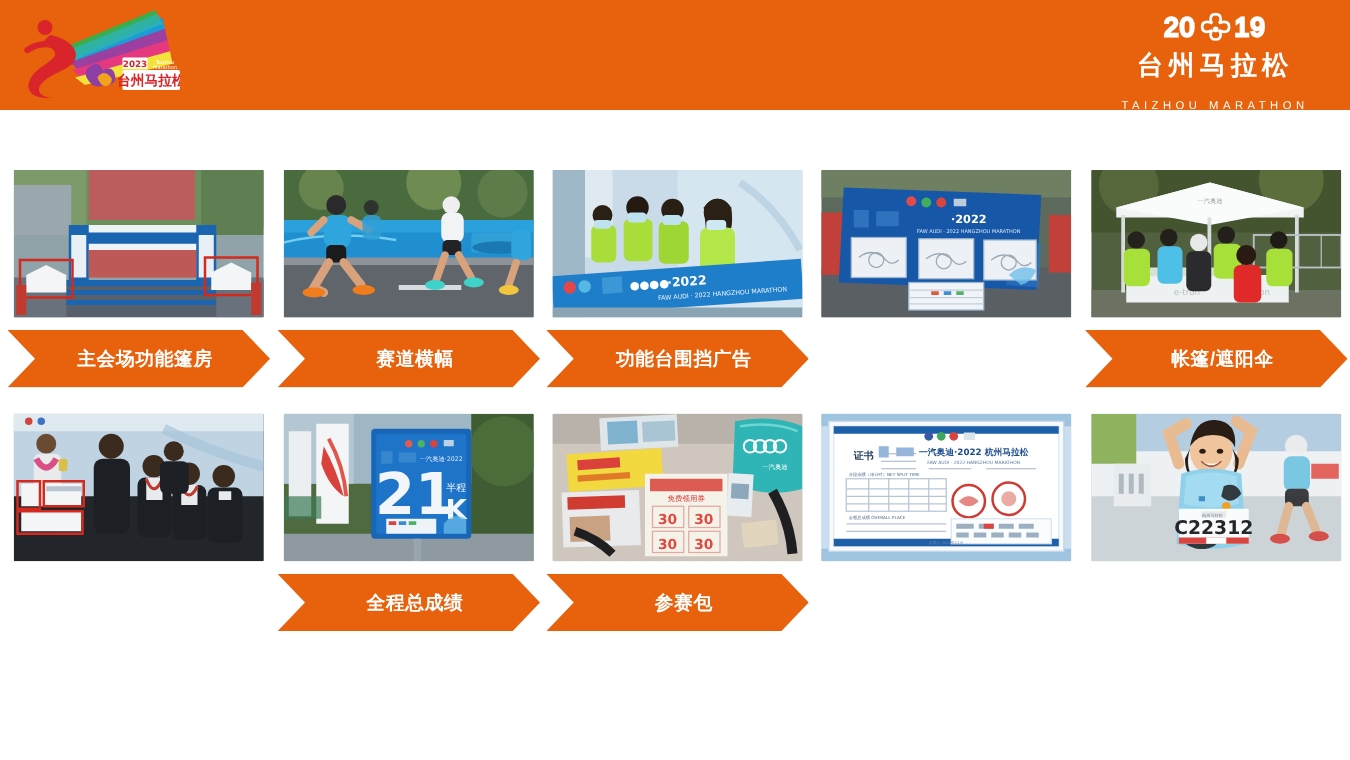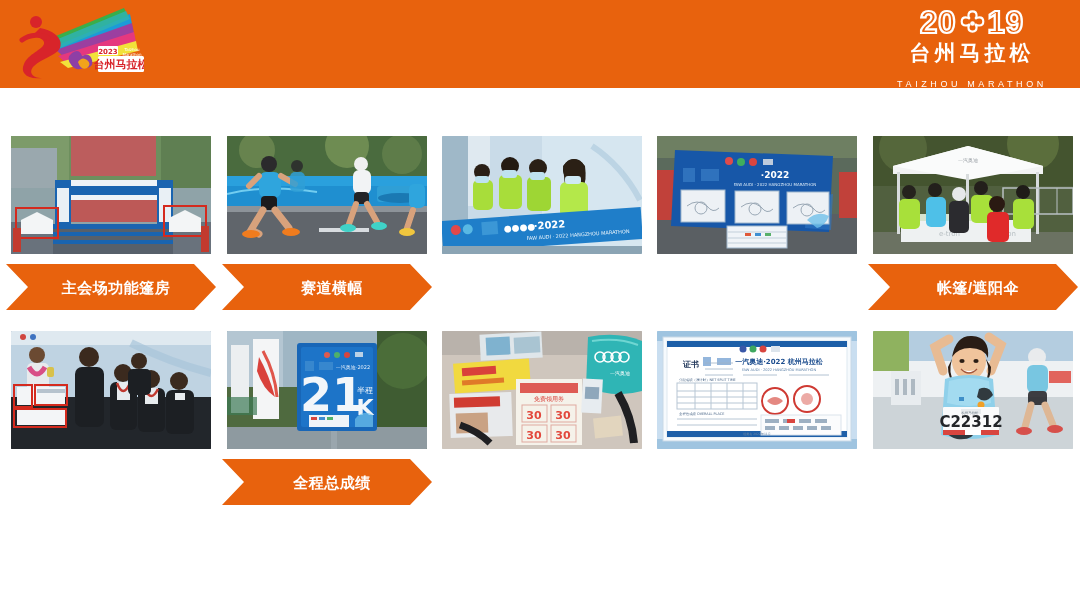--- a/index.html
+++ b/index.html
@@ -32,21 +32,21 @@
   .logo-left { position: absolute; left: 12px; top: 4px; width: 132px; height: 80px; }
   .logo-left svg { display:block; }
 
   
   .logo-right { position: absolute; right: 14px; top: 6px; width: 188px; height: 76px; }
   .lr-top {
     display:flex; align-items:center; justify-content:center;
     gap: 2px; height: 34px;
   }
   .lr-num {
-    font-size: 31px; font-weight: bold; color:#E8620D;
+    font-size: 21px; font-weight: normal; color:#E8620D;
     -webkit-text-stroke: 2.2px #ffffff;
     letter-spacing: 1px; line-height: 34px;
   }
   .lr-flower { width: 27px; height: 27px; }
   .lr-cn {
     text-align:center; font-size: 21px; font-weight: bold; color:#ffffff;
     letter-spacing: 4px; line-height: 24px; margin-top: 1px;
   }
   .lr-en {
     text-align:center; font-size: 9px; color:#ffffff;
@@ -276,20 +276,23 @@
           <g transform="rotate(-4 100 94)">
             <circle cx="14" cy="88" r="5" fill="#e2484a"></circle>
             <circle cx="26" cy="88" r="5" fill="#58b8e4"></circle>
             <rect x="40" y="82" width="16" height="13" fill="#4fa8e0" opacity="0.6"></rect>
             <text x="62" y="93" font-size="9" fill="#ffffff" font-family="DejaVu Sans, sans-serif">●●●●</text>
             <text x="92" y="93" font-size="10" font-weight="bold" fill="#ffffff" font-family="DejaVu Sans, sans-serif">·2022</text>
             <text x="84" y="103" font-size="5" fill="#e6f2fa" font-family="DejaVu Sans, sans-serif">FAW AUDI · 2022 HANGZHOU MARATHON</text>
           </g>
           <rect x="0" y="110" width="200" height="8" fill="#8ba4b4"></rect>
         </svg>
+      </div>
+      <div class="chev">
+        <span class="chev-label">功能台围挡广告</span>
       </div>
     </div>
 
     <div class="cell c3">
       <div class="photo">
         <svg viewBox="0 0 200 118" xmlns="http://www.w3.org/2000/svg">
           <rect width="200" height="118" fill="#5b6a5c"></rect>
           <rect x="0" y="0" width="200" height="22" fill="#6e7f62"></rect>
           <rect x="0" y="78" width="200" height="40" fill="#5a5f63"></rect>
           <rect x="0" y="34" width="18" height="50" fill="#c1413a"></rect>
@@ -529,20 +532,23 @@
           </g>
 
           <rect x="140" y="48" width="20" height="34" fill="#e7ecf0" transform="rotate(3 150 65)"></rect>
           <rect x="143" y="56" width="14" height="12" fill="#8fa7bb" transform="rotate(3 150 62)"></rect>
           <rect x="152" y="86" width="28" height="20" fill="#e2d5be" transform="rotate(-6 166 96)"></rect>
 
           <path d="M176 62 q14 24 16 50" stroke="#1f1f22" stroke-width="8" fill="none"></path>
           <path d="M18 94 q18 6 30 18" stroke="#1f1f22" stroke-width="7" fill="none"></path>
         </svg>
       </div>
+      <div class="chev">
+        <span class="chev-label">参赛包</span>
+      </div>
     </div>
 
     <div class="cell c3">
       <div class="photo">
         <svg viewBox="0 0 200 118" xmlns="http://www.w3.org/2000/svg">
           <rect width="200" height="118" fill="#c9def0"></rect>
           <rect x="0" y="0" width="200" height="10" fill="#9fc4e0"></rect>
           <rect x="0" y="108" width="200" height="10" fill="#9fc4e0"></rect>
           <rect x="6" y="6" width="188" height="104" fill="#f6fafd" stroke="#c8d8e6"></rect>
           <rect x="10" y="10" width="180" height="96" fill="#ffffff" stroke="#dde8f0"></rect>

